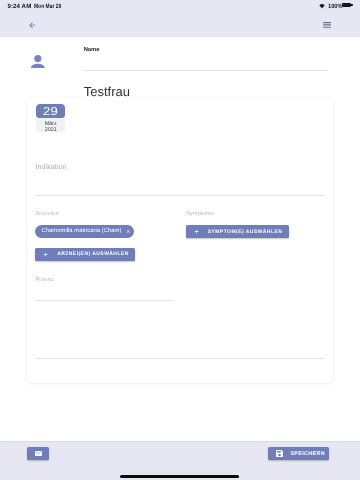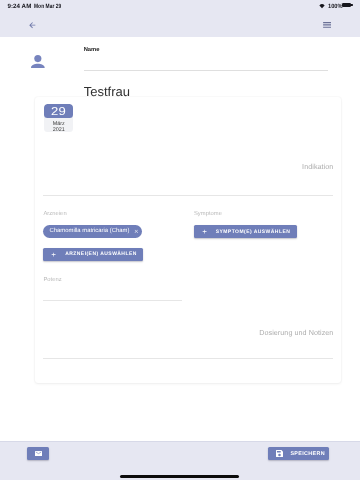--- a/index.html
+++ b/index.html
@@ -34,39 +34,39 @@
   .content{position:absolute;left:0;top:37px;width:360px;height:404px;background:#fff;}
 
   
   .avatar{position:absolute;left:31.4px;top:17.7px;width:13.7px;height:13.6px;display:block;}
   .namefield{position:absolute;left:83.7px;top:10px;width:244.5px;height:34px;}
   .flabel{position:absolute;left:0;top:0;font-size:5.8px;color:#1d1d1d;font-weight:bold;line-height:7px;}
   .fvalue{position:absolute;left:0;top:24px;font-size:13px;color:#303030;line-height:9px;margin-top:16px;}
   .uline{position:absolute;left:0;right:0;top:23.2px;height:1px;background:#dfdfdf;}
 
   
-  .card{position:absolute;left:35px;top:60px;width:306px;height:286px;background:#fff;
+  .card{position:absolute;left:27px;top:60px;width:306px;height:286px;background:#fff;
     border-radius:3px;box-sizing:border-box;
     box-shadow:0 0 2px rgba(0,0,0,.07), 0 1px 3px rgba(0,0,0,.06);}
 
   .datechip{position:absolute;left:9px;top:7.4px;width:29.3px;height:27.6px;border-radius:3.5px;
     background:#f1f2f5;text-align:center;overflow:hidden;}
   .datechip .d{position:absolute;left:0;top:0;width:29.3px;height:13.6px;background:#6f7eb9;color:#fff;
     font-size:11.5px;line-height:16.6px;border-radius:3.5px;font-weight:400;}
   .datechip .d span{display:inline-block;transform:scaleX(1.14);}
   .datechip .m{position:absolute;left:0;top:16.8px;width:29.3px;font-size:5.4px;color:#3a3a3a;line-height:6px;}
   .datechip .y{position:absolute;left:0;top:22.2px;width:29.3px;font-size:5.4px;color:#3a3a3a;line-height:6px;}
 
   .datefield{position:absolute;left:83px;top:9.5px;width:215.5px;height:27px;}
   .lbl-s{font-size:5.8px;color:#b8b8b8;line-height:7px;letter-spacing:0.05px;}
   .val-b{position:absolute;left:0;top:9.5px;font-size:9px;color:#2b2b2b;font-weight:bold;line-height:10px;
      transform:scaleX(0.78);transform-origin:left center;white-space:nowrap;}
 
   .fld{position:absolute;}
-  .fld .ph{font-size:7.2px;color:#adadad;line-height:9px;letter-spacing:0.05px;text-align:right;}
+  .fld .ph{font-size:7.2px;color:#adadad;line-height:9px;letter-spacing:0.05px;}
   .fld .line{position:absolute;left:0;right:0;height:1px;background:#e6e6e6;}
 
   
   .chip{position:absolute;display:inline-flex;align-items:center;height:13.7px;border-radius:7px;
     background:#6f7eb9;color:#fff;font-size:5.9px;padding:0 3.9px 0 6.1px;box-sizing:border-box;}
   .chip .x{margin-left:4.2px;display:flex;align-items:center;}
 
   .btn{position:absolute;display:inline-flex;align-items:center;height:12.6px;border-radius:1.5px;
     background:#6f7eb9;color:#fff;font-size:5px;font-weight:bold;letter-spacing:0.45px;
     box-sizing:border-box;box-shadow:0 1px 1.6px rgba(60,60,80,.3);}
@@ -179,21 +179,20 @@
         </span>
         <span>SYMPTOM(E) AUSWÄHLEN</span>
       </div>
 
       <div class="fld" style="left:8.4px;top:180px;width:139px;height:26px;">
         <div class="lbl-s">Potenz</div>
         <div class="line" style="top:22.8px;"></div>
       </div>
 
       <div class="fld" style="left:8.4px;top:230.5px;width:290px;height:33px;">
-        <div class="ph">Dosierung und Notizen</div>
         <div class="line" style="top:30.7px;"></div>
       </div>
 
     </div>
   </div>
 
   <div class="bottombar">
     <div class="mailbtn">
       <span style="display:flex;">
         <svg width="7" height="5.5" viewBox="0 0 22 17">

